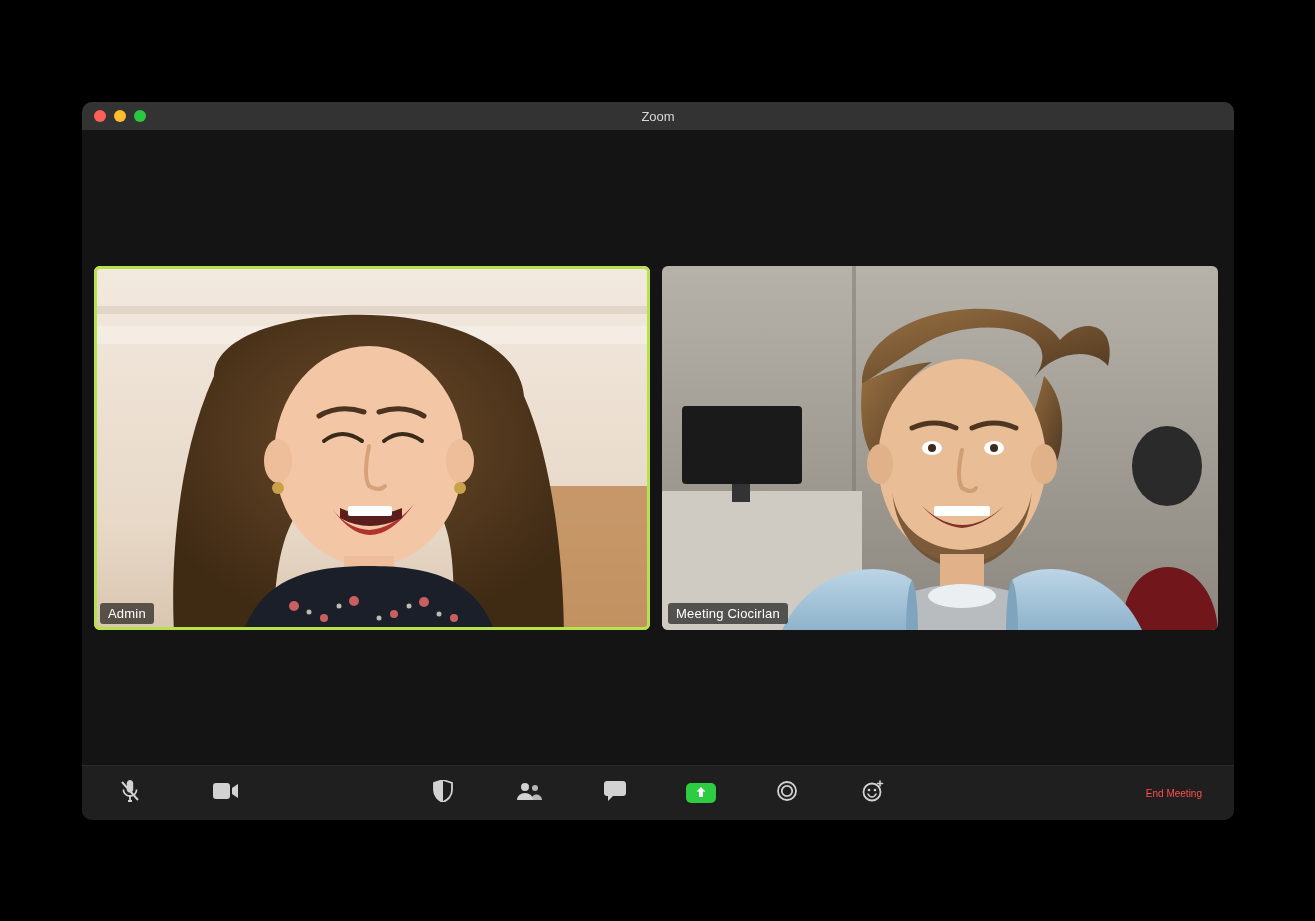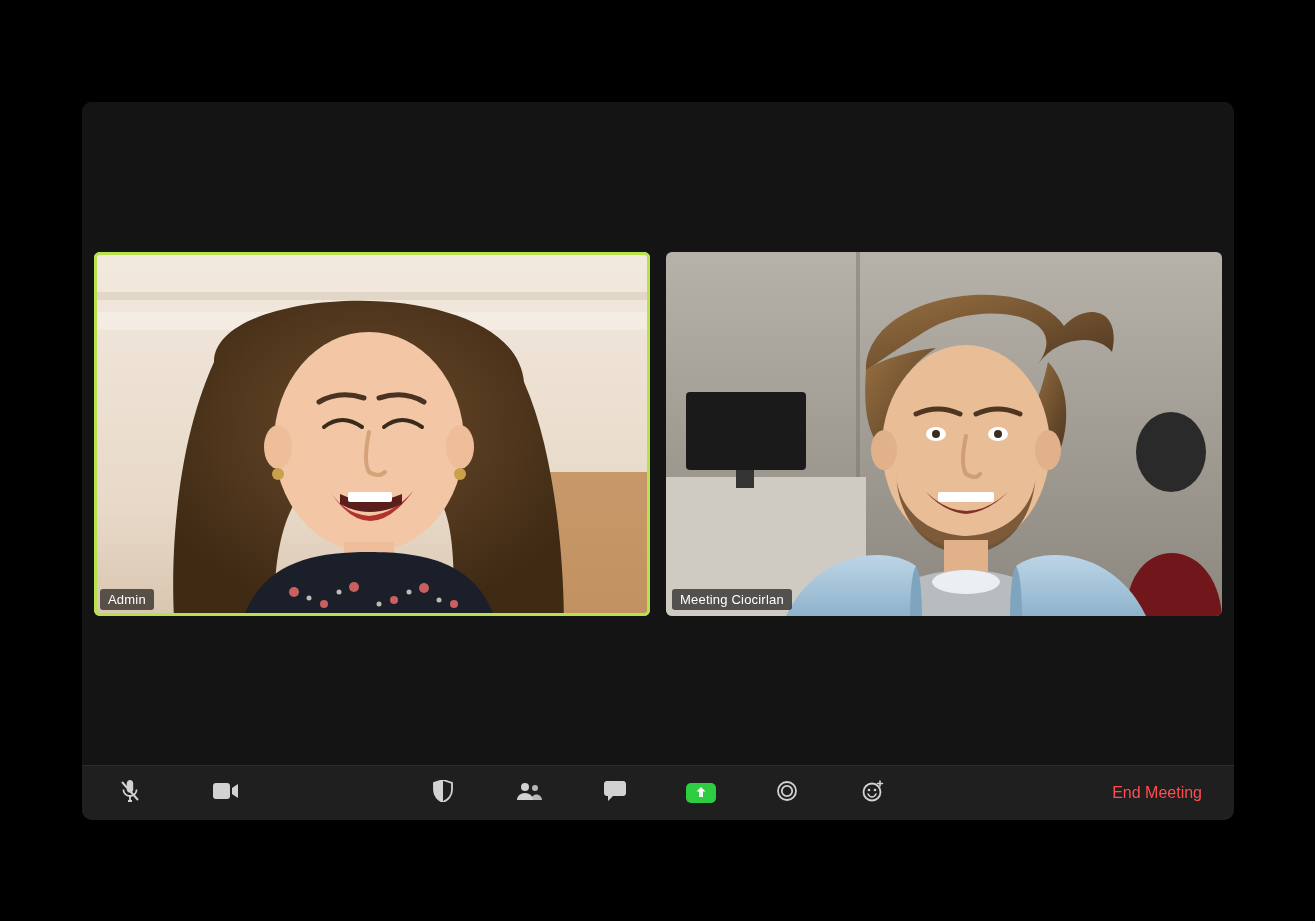--- a/index.html
+++ b/index.html
@@ -55,21 +55,21 @@
     color: #d8d8d8;
   }
 
   
   .video-area {
     flex: 1 1 auto;
     background: #141414;
     position: relative;
     display: flex;
     align-items: center;
-    justify-content: space-between;
+    justify-content: flex-start;
     gap: 12px;
     padding: 16px 12px;
   }
   .tile {
     position: relative;
     width: 556px;
     height: 364px;
     background: #2b2b2b;
     border-radius: 6px;
     overflow: hidden;
@@ -133,30 +133,38 @@
     width: 30px; height: 20px;
     background: #2ecc40;
     border-radius: 5px;
     display: flex;
     align-items: center;
     justify-content: center;
   }
   .share-btn svg { fill: #fff; width: 12px; height: 12px; }
   .end-meeting {
     color: #ff4d4f;
-    font-size: 16px;
+    font-size: 10px;
     padding: 6px 12px;
     cursor: pointer;
   }
 </style>
 </head>
 <body>
 
 <div class="window">
 
+  <div class="titlebar">
+    <div class="traffic-lights">
+      <div class="dot tl-close"></div>
+      <div class="dot tl-min"></div>
+      <div class="dot tl-max"></div>
+    </div>
+    <div class="titlebar-title">Zoom</div>
+  </div>
 
   <div class="video-area">
 
     <div class="tile active">
       <svg viewBox="0 0 556 364" preserveAspectRatio="xMidYMid slice">
         <defs>
           <linearGradient id="bg1" x1="0" y1="0" x2="0" y2="1">
             <stop offset="0%" stop-color="#f2e9df"></stop>
             <stop offset="70%" stop-color="#e8d9c8"></stop>
             <stop offset="100%" stop-color="#d9c6b0"></stop>

